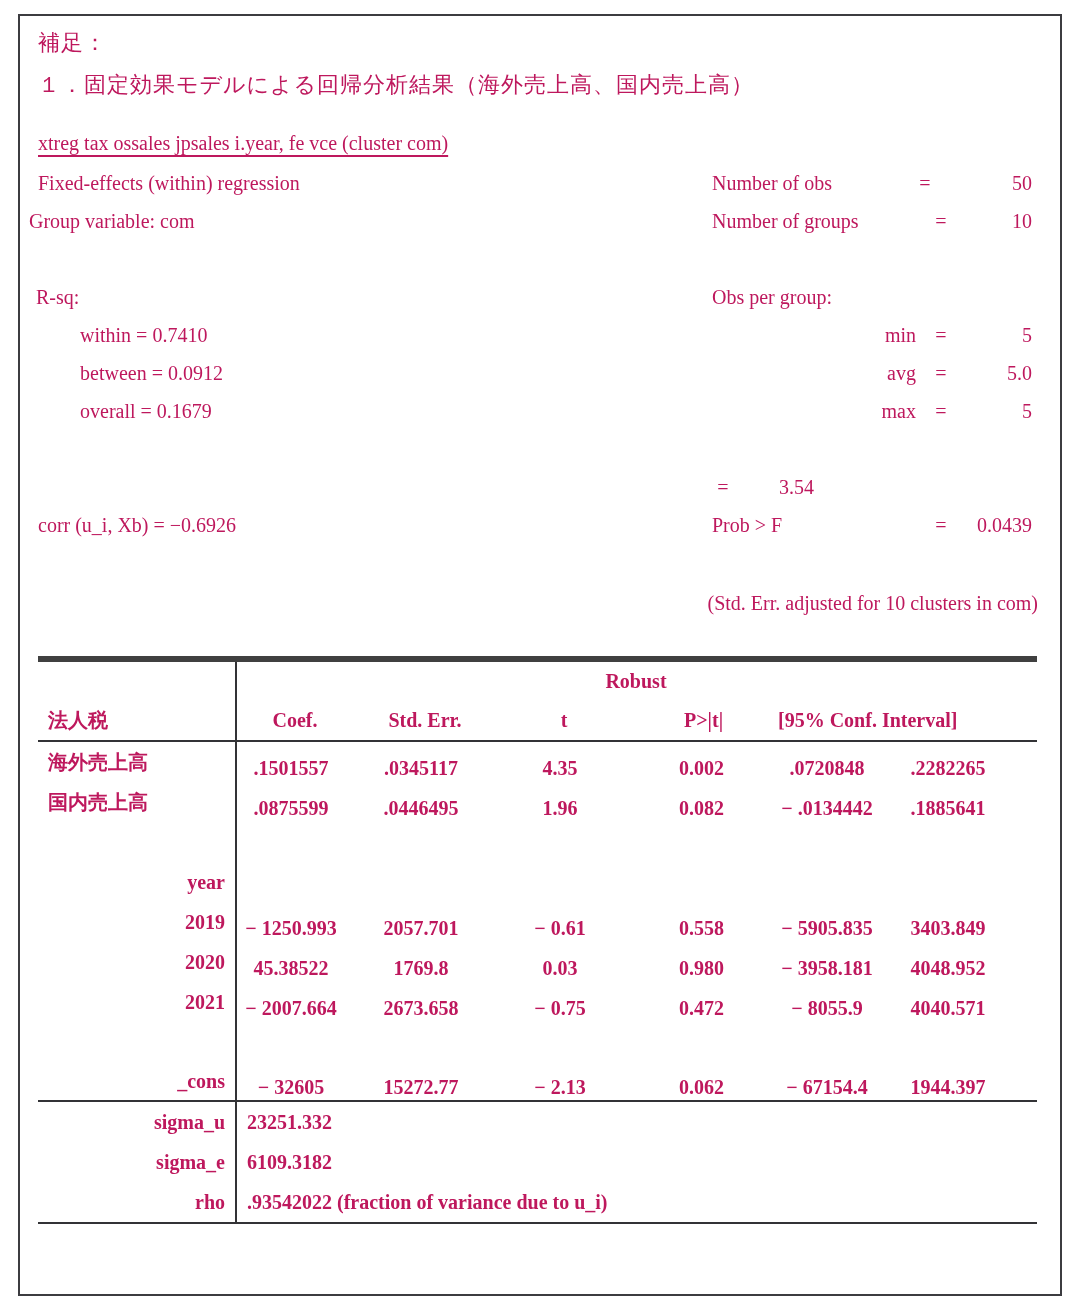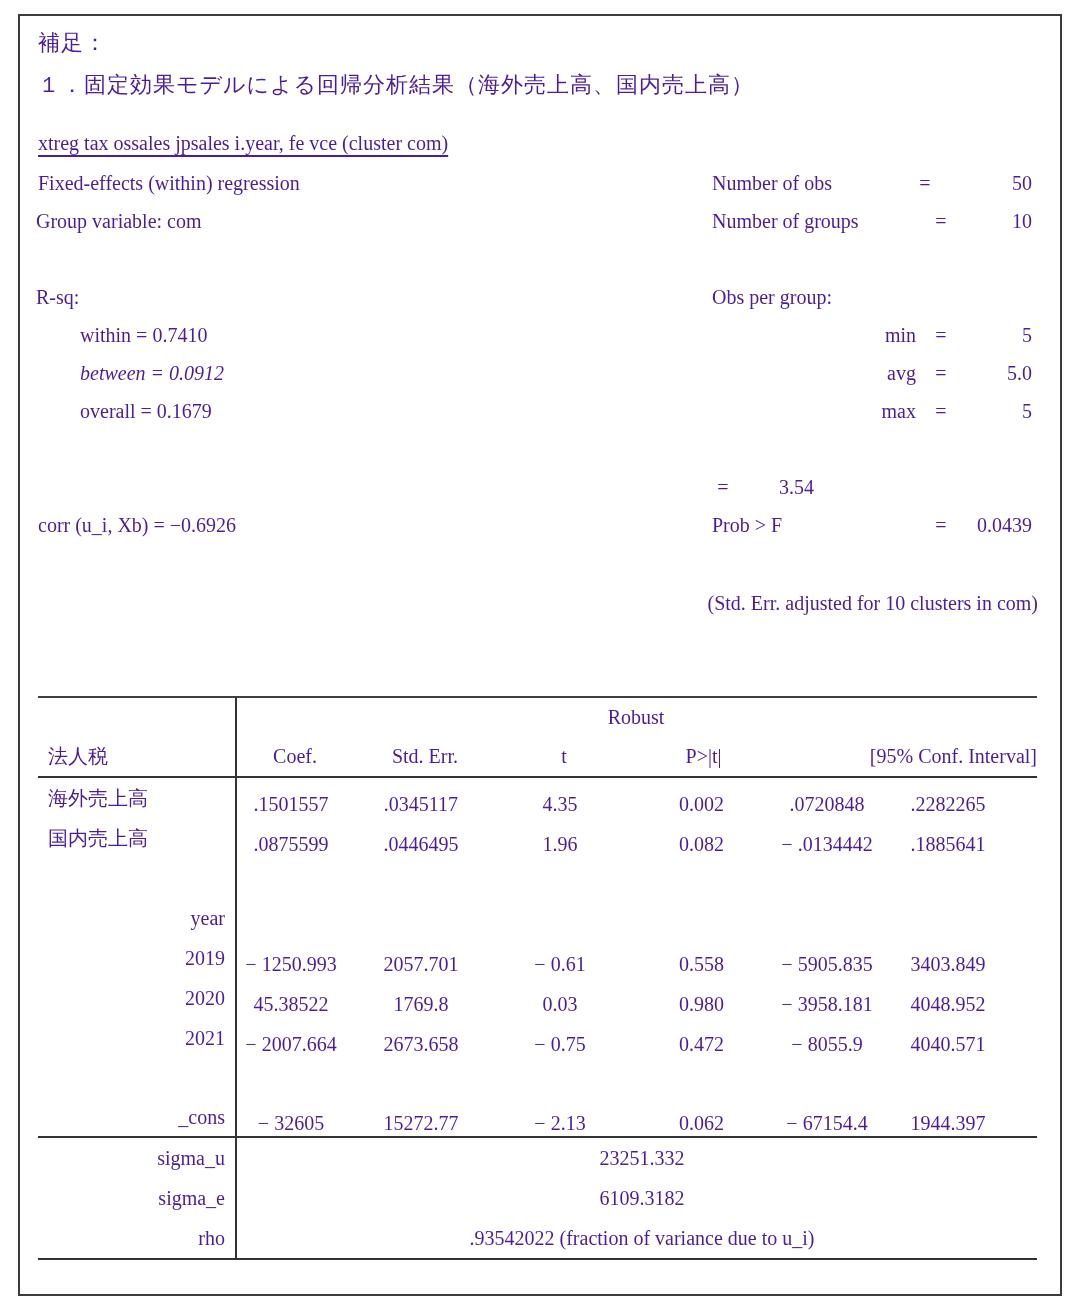--- a/index.html
+++ b/index.html
@@ -2,21 +2,21 @@
 <html><head>
 <meta charset="utf-8">
 <style>
   * { box-sizing: border-box; margin: 0; padding: 0; }
   html, body { background: #ffffff; }
   .page {
     position: relative;
     width: 1074px;
     height: 1312px;
     background: #ffffff;
-    color: #4c1d95;
+    color: #be185d;
     font-family: "Liberation Serif", "DejaVu Serif", serif;
     font-size: 20px;
     overflow: hidden;
   }
   .frame {
     position: absolute;
     left: 18px; top: 14px;
     width: 1044px; height: 1282px;
     border: 2px solid #3c3c40;
   }
@@ -40,24 +40,25 @@
   .rlabel { flex: 1; text-align: left; }
   .rlabel.ra { text-align: right; padding-right: 14px; }
   .req { width: 22px; text-align: center; }
   .rval { width: 86px; text-align: right; padding-right: 6px; }
 
   .note { position: absolute; right: 36px; top: 588px; line-height: 30px; white-space: nowrap; }
 
   
   .stable {
     position: absolute;
-    left: 38px; top: 696px;
+    left: 38px; top: 656px;
     width: 999px;
-    border-top: 2px solid #404040;
+    border-top: 6px solid #404040;
     border-bottom: 2px solid #333336;
+    font-weight: bold;
   }
   .vline {
     position: absolute;
     left: 197px; top: 0; bottom: 0;
     width: 2px; background: #333336;
   }
   .trow {
     display: grid;
     grid-template-columns: 197px 120px 140px 138px 145px 106px 153px;
     height: 40px;
@@ -68,39 +69,39 @@
   .trow.theader { height: 42px; border-bottom: 2px solid #333336; }
   .trow.rule-bottom { border-bottom: 2px solid #333336; }
   .trow.foot { grid-template-columns: 197px 802px; }
   .cell { overflow: visible; }
   .lbl-left { text-align: left; padding-left: 10px; }
   .lbl-right { text-align: right; padding-right: 10px; }
   .num { text-align: center; padding-right: 8px; margin-top: 13px; }
   .num.last { padding-right: 25px; }
   .h-c { text-align: center; }
   .h-p { text-align: center; padding-right: 4px; }
-  .h-ci { grid-column: 6 / 8; text-align: right; }
+  .h-ci { grid-column: 6 / 8; text-align: left; }
   .robust-cell { grid-column: 2 / 8; text-align: center; }
-  .foot-val { text-align: center; padding-left: 12px; }
+  .foot-val { text-align: left; padding-left: 12px; }
 </style>
 </head>
 <body>
 
 <div class="page">
   <div class="frame"></div>
 
   <div class="abs jp" style="left:38px; top:28px;">補足：</div>
   <div class="abs jp" style="left:38px; top:70px;">１．固定効果モデルによる回帰分析結果（海外売上高、国内売上高）</div>
   <div class="abs cmd" style="left:38px; top:128px;">xtreg tax ossales jpsales i.year, fe vce (cluster com)</div>
 
   <div class="abs" style="left:38px; top:168px;">Fixed-effects (within) regression</div>
-  <div class="abs" style="left:36px; top:206px;">Group variable: com</div>
+  <div class="abs" style="left:29px; top:206px;">Group variable: com</div>
   <div class="abs" style="left:36px; top:282px;">R-sq:</div>
   <div class="abs" style="left:80px; top:320px;">within = 0.7410</div>
-  <div class="abs" style="left:80px; top:358px;font-style:italic;">between = 0.0912</div>
+  <div class="abs" style="left:80px; top:358px;">between = 0.0912</div>
   <div class="abs" style="left:80px; top:396px;">overall = 0.1679</div>
   <div class="abs" style="left:38px; top:510px;">corr (u_i, Xb)  = −0.6926</div>
 
   <div class="rrow" style="top:168px;gap:16px;">
     <span class="rlabel">Number of obs</span>
     <span class="req">=</span>
     <span class="rval">50</span>
   </div>
   <div class="rrow" style="top:206px;">
     <span class="rlabel">Number of groups</span>

